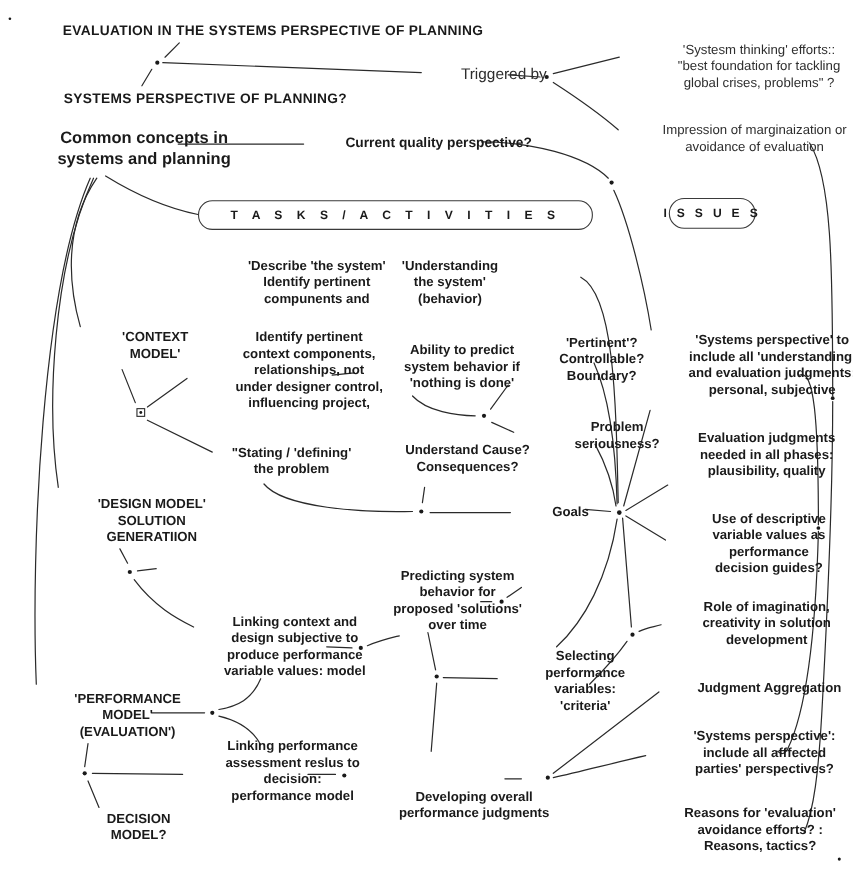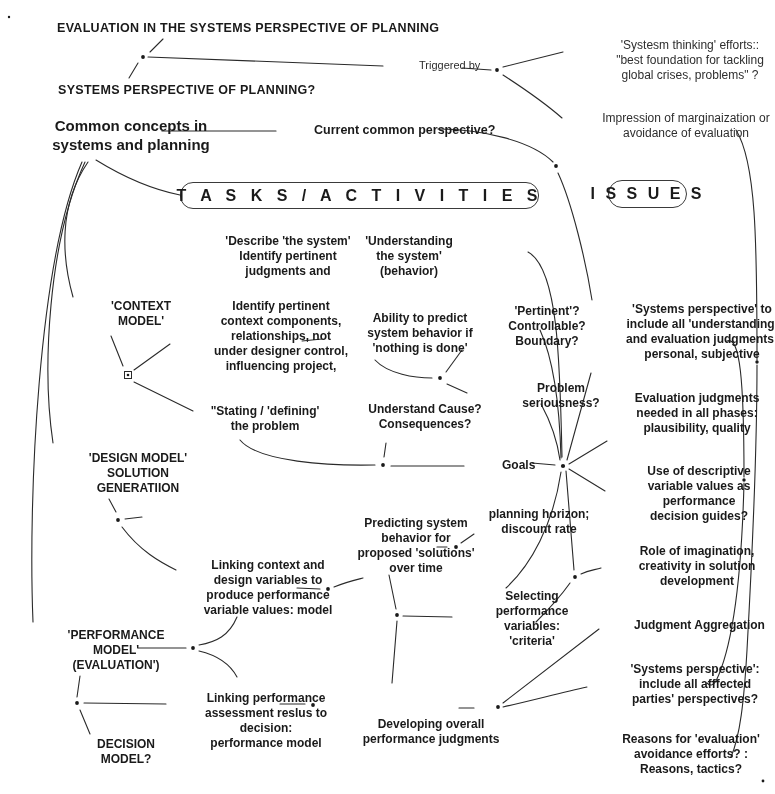--- a/index.html
+++ b/index.html
@@ -16,21 +16,21 @@
   }
   .ctr{text-align:center;}
   .reg{font-weight:400;color:#2e2e2e;}
   .caps{font-size:12.5px;letter-spacing:.3px;}
   .big{font-size:15px;}
   .pillbox{
     position:absolute;border:1.4px solid #3a3a3a;display:flex;
     align-items:center;justify-content:center;background:#fff;
   }
   .pillbox .pilltext{
-    font-weight:700;font-size:16px;letter-spacing:5px;white-space:nowrap;
+    font-weight:700;font-size:11px;letter-spacing:5px;white-space:nowrap;
   }
 </style>
 </head>
 <body>
 
 <div id="canvas">
 
   <svg class="wires" viewBox="0 0 775 794">
 
     <path d="M150,52 L163,39"></path>
@@ -129,38 +129,38 @@
 
     <rect x="124.5" y="371.5" width="7" height="7" fill="#ffffff" stroke="#2a2a2a" stroke-width="1"></rect>
     <circle cx="128" cy="375" r="1.3"></circle>
   </svg>
 
   <div class="node caps" style="left:24px;top:21px;">EVALUATION IN THE SYSTEMS PERSPECTIVE OF  PLANNING</div>
   <div class="node caps" style="left:25px;top:83px;">SYSTEMS PERSPECTIVE OF PLANNING?</div>
   <div class="node big ctr" style="left:16px;top:117px;width:164px;">Common concepts in
 systems and planning</div>
 
-  <div class="node reg" style="left:386px;top:59px;font-size:11px;">Triggered by</div>
+  <div class="node reg" style="left:386px;top:59px;font-size:14px;">Triggered by</div>
   <div class="node reg ctr" style="left:561px;top:38px;width:192px;">'Systesm thinking' efforts::
 "best foundation for tackling
 global crises, problems" ?</div>
   <div class="node reg ctr" style="left:556px;top:111px;width:194px;">Impression of marginaization or
 avoidance of evaluation</div>
-  <div class="node" style="left:281px;top:123px;font-size:12.5px;">Current  common perspective?</div>
+  <div class="node" style="left:281px;top:123px;font-size:12.5px;">Current  quality perspective?</div>
 
   <div class="pillbox" style="left:180px;top:182px;width:357px;height:25px;border-radius:13px;">
     <span class="pilltext">T A S K S   /   A C T I V I T I E S</span>
   </div>
   <div class="pillbox" style="left:608px;top:180px;width:77px;height:26px;border-radius:14px;">
     <span class="pilltext" style="letter-spacing:3px;">I S S U E S</span>
   </div>
 
   <div class="node ctr" style="left:170px;top:234px;width:170px;">'Describe 'the system'
 Identify pertinent
-judgments and</div>
+compunents and</div>
   <div class="node ctr" style="left:317px;top:234px;width:118px;">'Understanding
 the  system'
 (behavior)</div>
 
   <div class="node ctr" style="left:62px;top:299px;width:92px;">'CONTEXT
 MODEL'</div>
   <div class="node ctr" style="left:168px;top:299px;width:160px;">Identify pertinent
 context components,
 relationships, not
 under designer control,
@@ -191,42 +191,40 @@
 GENERATIION</div>
   <div class="node" style="left:469px;top:458px;">Goals</div>
   <div class="node ctr" style="left:595px;top:464px;width:142px;">Use of descriptive
 variable values as
 performance
 decision guides?</div>
   <div class="node ctr" style="left:312px;top:516px;width:142px;">Predicting  system
 behavior  for
 proposed 'solutions'
 over time</div>
-  <div class="node ctr" style="left:438px;top:507px;width:136px;">planning horizon;
-discount rate</div>
   <div class="node ctr" style="left:587px;top:544px;width:154px;text-align:center;">Role of imagination,
 creativity in solution
 development</div>
   <div class="node ctr" style="left:153px;top:558px;width:164px;">Linking context and
-design variables to
+design subjective to
 produce performance
 variable values: model</div>
   <div class="node ctr" style="left:448px;top:589px;width:102px;">Selecting
 performance
 variables:
 'criteria'</div>
 
   <div class="node ctr" style="left:22px;top:628px;width:122px;">'PERFORMANCE
 MODEL'
 (EVALUATION')</div>
   <div class="node" style="left:601px;top:618px;">Judgment Aggregation</div>
   <div class="node ctr" style="left:583px;top:662px;width:158px;">'Systems  perspective':
 include all afffected
 parties' perspectives?</div>
-  <div class="node ctr" style="left:152px;top:671px;width:162px;margin-top:20px;">Linking performance
+  <div class="node ctr" style="left:152px;top:671px;width:162px;">Linking performance
 assessment reslus to
 decision:
 performance model</div>
   <div class="node ctr" style="left:318px;top:689px;width:160px;margin-top:28px;">Developing overall
 performance judgments</div>
   <div class="node ctr" style="left:46px;top:737px;width:94px;">DECISION
 MODEL?</div>
   <div class="node ctr" style="left:572px;top:732px;width:172px;">Reasons for 'evaluation'
 avoidance  efforts? :
 Reasons, tactics?</div>

